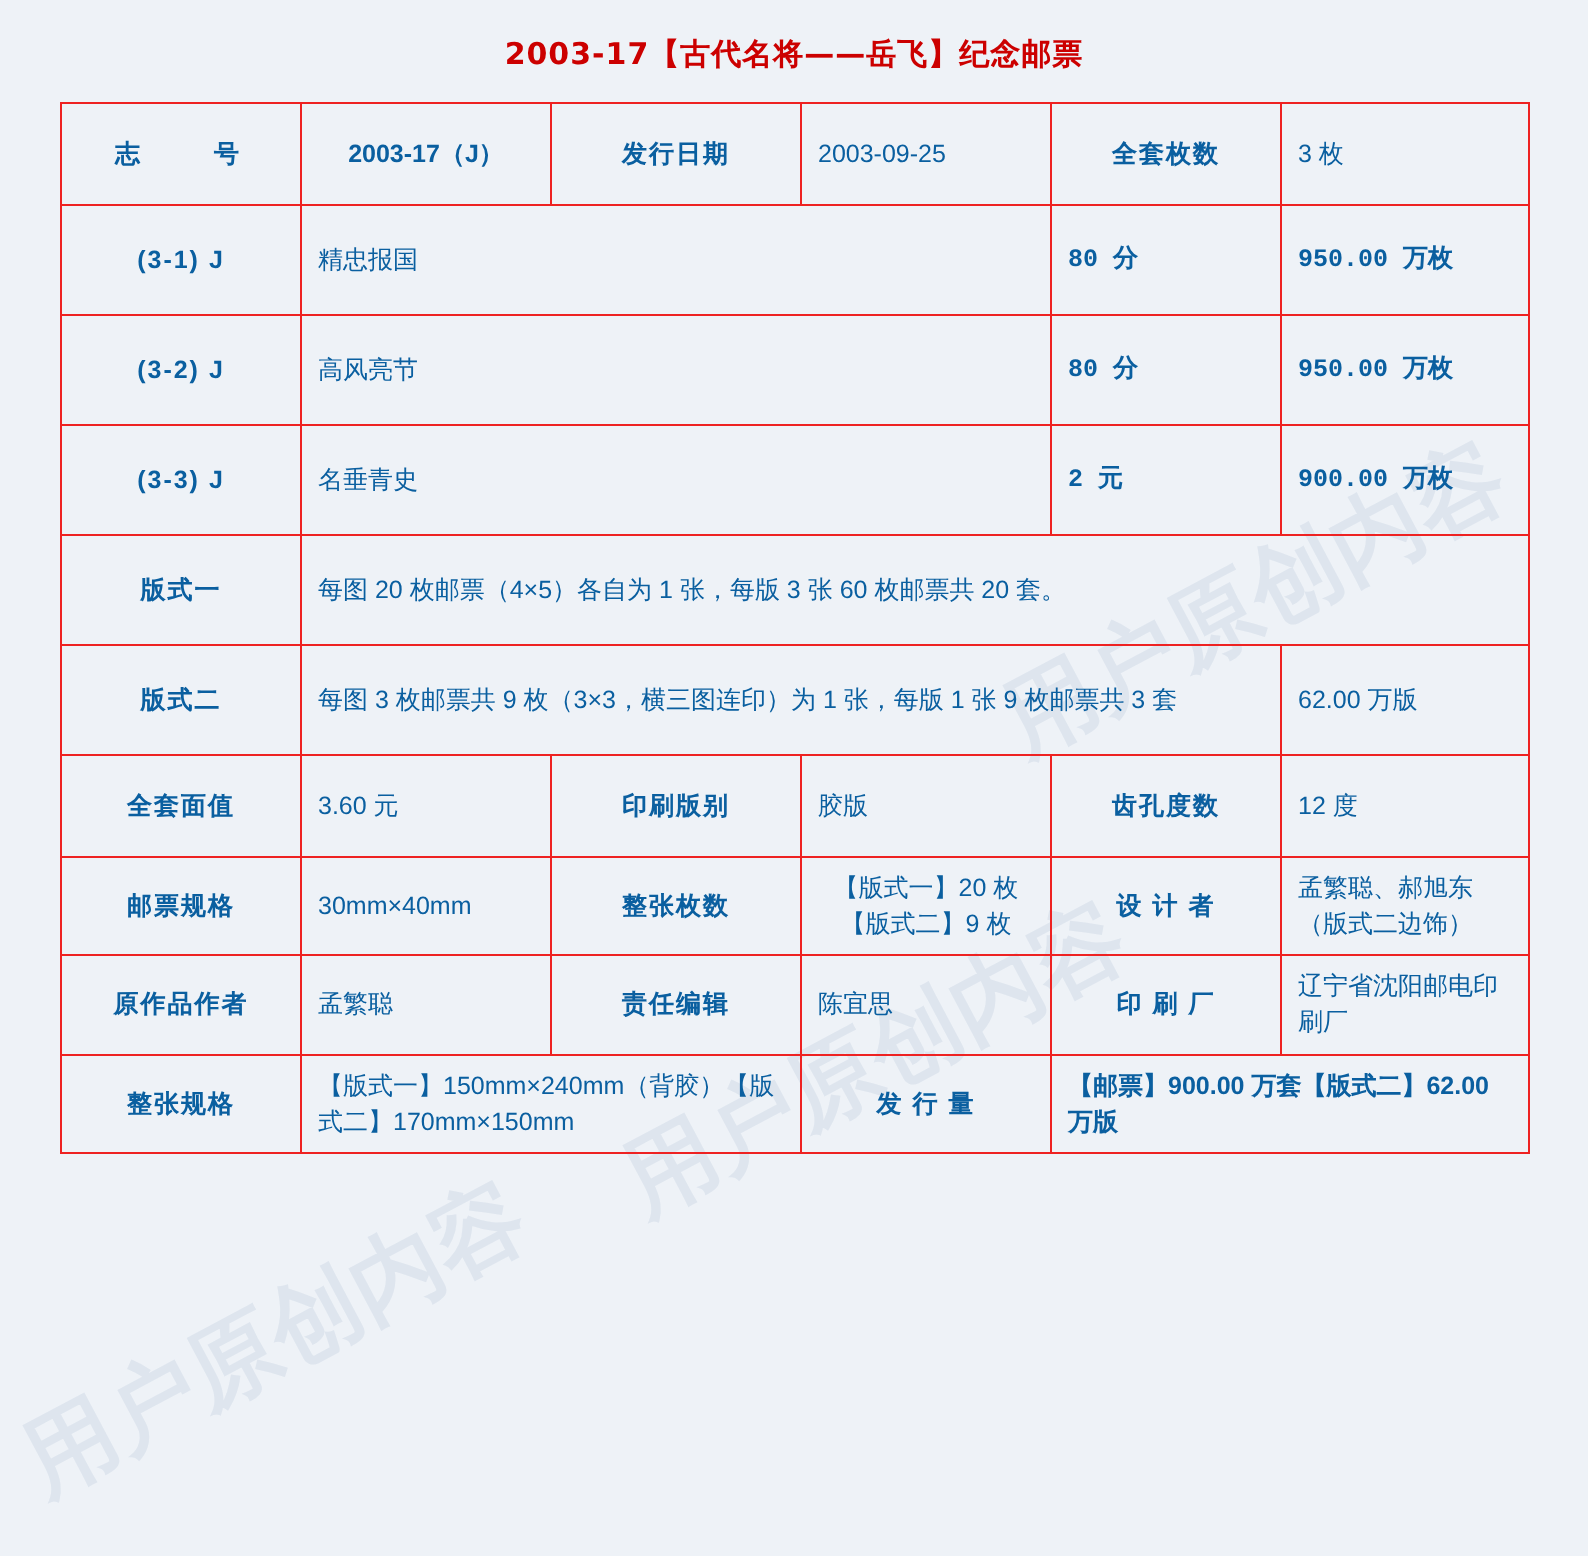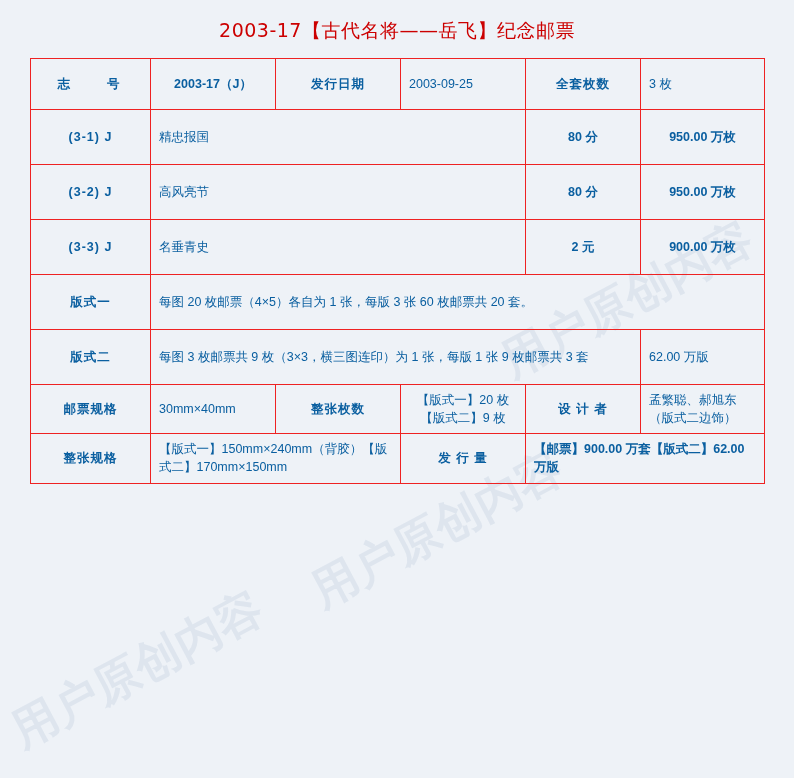--- a/index.html
+++ b/index.html
@@ -31,22 +31,22 @@
     transform-origin: left bottom;
   }
   .wm1 { left: 30px;  top: 700px; }
   .wm2 { left: 330px; top: 560px; font-size: 40px; }
   .wm3 { left: 520px; top: 330px; font-size: 34px; }
   .page-title {
     position: relative;
     z-index: 2;
     text-align: center;
     color: #cc0000;
-    font-weight: normal;
-    font-size: 19px;
+    font-weight: bold;
+    font-size: 15px;
     padding-top: 18px;
     padding-bottom: 14px;
     letter-spacing: 0.5px;
     font-family: "DejaVu Sans", "Liberation Sans", sans-serif;
   }
   .table-wrap {
     position: relative;
     z-index: 2;
     margin: 0 30px;
   }
@@ -79,21 +79,22 @@
     margin-top: 12px;
   }
   .red {
     color: #cc0000;
     font-weight: bold;
   }
   .val {
     color: #0a5fa0;
   }
   .right {
-    text-align: center;
+    text-align: left;
+    font-family: Liberation Mono, monospace;
   }
   .center {
     text-align: center;
     margin-top: 48px;
   }
   .tall td { height: 42px; margin-left: 29px; }
   .row-head td { height: 38px; }
 </style>
 </head>
 <body>
@@ -151,32 +152,48 @@
       <td class="lbl">版式一</td>
       <td class="val" colspan="5">每图 20 枚邮票（4×5）各自为 1 张，每版 3 张 60 枚邮票共 20 套。</td>
     </tr>
 
     <tr class="tall">
       <td class="lbl">版式二</td>
       <td class="val" colspan="4">每图 3 枚邮票共 9 枚（3×3，横三图连印）为 1 张，每版 1 张 9 枚邮票共 3 套</td>
       <td class="val">62.00 万版</td>
     </tr>
 
+    <tr class="row-head">
+      <td class="lbl">全套面值</td>
+      <td class="val">3.60 元</td>
+      <td class="lbl">印刷版别</td>
+      <td class="val">胶版</td>
+      <td class="lbl">齿孔度数</td>
+      <td class="val">12 度</td>
+    </tr>
 
     <tr>
       <td class="lbl">邮票规格</td>
       <td class="val">30mm×40mm</td>
       <td class="lbl">整张枚数</td>
       <td class="val center" style="white-space:pre-line">【版式一】20 枚
 【版式二】9 枚</td>
       <td class="lbl">设 计 者</td>
       <td class="val" style="white-space:pre-line">孟繁聪、郝旭东
 （版式二边饰）</td>
     </tr>
 
+    <tr>
+      <td class="lbl">原作品作者</td>
+      <td class="val">孟繁聪</td>
+      <td class="lbl">责任编辑</td>
+      <td class="val">陈宜思</td>
+      <td class="lbl">印 刷 厂</td>
+      <td class="val">辽宁省沈阳邮电印刷厂</td>
+    </tr>
 
     <tr>
       <td class="lbl">整张规格</td>
       <td class="val" colspan="2">【版式一】150mm×240mm（背胶）【版式二】170mm×150mm</td>
       <td class="lbl">发 行 量</td>
       <td class="red" colspan="2">【邮票】900.00 万套【版式二】62.00 万版</td>
     </tr>
 
   </tbody>
 </table>

